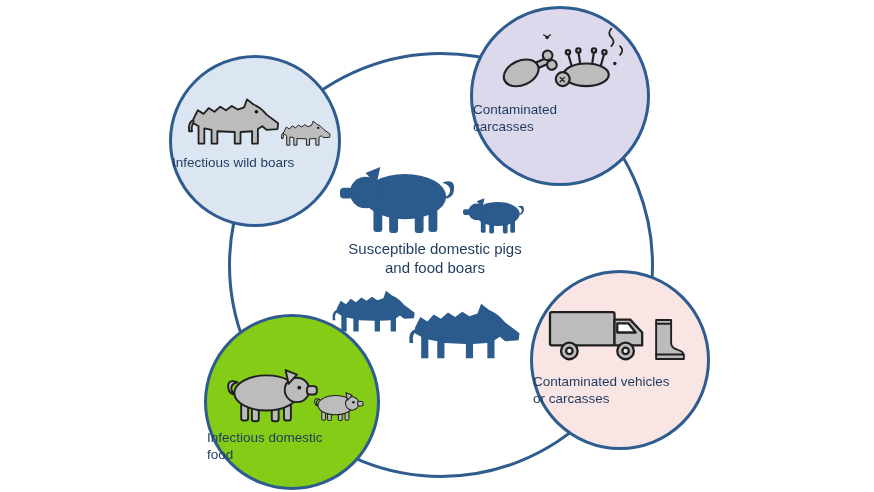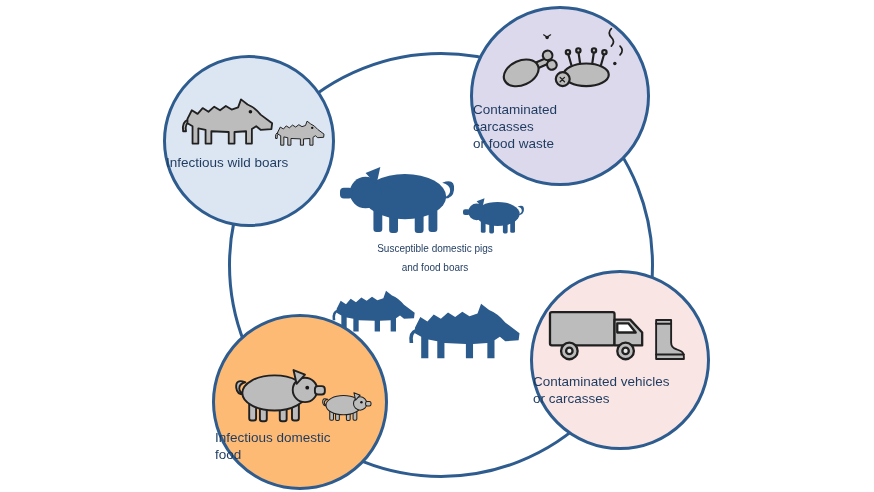--- a/index.html
+++ b/index.html
@@ -3,28 +3,28 @@
 <meta charset="utf-8">
 <style>
   html,body{margin:0;padding:0;background:#fff;}
   .canvas{
     position:relative;width:874px;height:492px;background:#fff;overflow:hidden;
     font-family:"Liberation Sans","DejaVu Sans",sans-serif;color:#1e3a5f;
   }
   .circle{position:absolute;border-radius:50%;border:3px solid #2e5c8f;box-sizing:border-box;}
   .main-circle{left:228px;top:52px;width:426px;height:426px;background:#fff;z-index:1;}
   .node{z-index:2;}
-  .node-wild-boars{left:163px;top:55px;width:172px;height:172px;background:#dce6f2;}
+  .node-wild-boars{left:169px;top:55px;width:172px;height:172px;background:#dce6f2;}
   .node-carcasses{left:470px;top:6px;width:180px;height:180px;background:#dcd9ec;}
-  .node-domestic-pigs{left:212px;top:314px;width:176px;height:176px;background:#fdba74;}
+  .node-domestic-pigs{left:204px;top:314px;width:176px;height:176px;background:#84cc16;}
   .node-vehicles{left:530px;top:270px;width:180px;height:180px;background:#f8e5e4;}
   .center-content{position:absolute;left:0;top:0;width:100%;height:100%;z-index:2;}
   .abs{position:absolute;}
   .label{position:absolute;left:0;width:100%;font-size:13.5px;line-height:17px;color:#1e3a5f;}
-  .center-label{position:absolute;left:295px;top:239px;width:280px;text-align:center;font-size:10px;line-height:19px;color:#1e3a5f;}
+  .center-label{position:absolute;left:295px;top:239px;width:280px;text-align:center;font-size:15px;line-height:19px;color:#1e3a5f;}
   .navy{fill:#2b5a8c;stroke:none;}
   .art{fill:#bcbcbc;stroke:#202020;stroke-width:2.5;stroke-linejoin:round;stroke-linecap:round;}
   .eye{fill:#151515;stroke:none;}
   svg{display:block;overflow:visible;}
 </style>
 </head>
 <body>
 
 <svg width="0" height="0" style="position:absolute" aria-hidden="true">
   <defs>
@@ -123,21 +123,20 @@
     </div>
   </div>
 
   <div class="circle node node-carcasses">
     <svg class="abs" style="left:22px;top:16px" width="132" height="70" viewBox="0 0 152 80">
         <use href="#carcass"></use>
       </svg>
     <div class="label" style="top:92px">
       <div>Contaminated</div>
       <div>carcasses</div>
-      <div>or food waste</div>
     </div>
   </div>
 
   <div class="circle node node-domestic-pigs">
     <svg class="abs" style="left:18px;top:50px" width="92" height="55" viewBox="0 0 120 72">
       <g transform="translate(120,0) scale(-1,1)">
           <use href="#pig-left" class="art"></use>
         </g>
       <circle class="eye" cx="97" cy="27" r="2.5"></circle>
     </svg>

